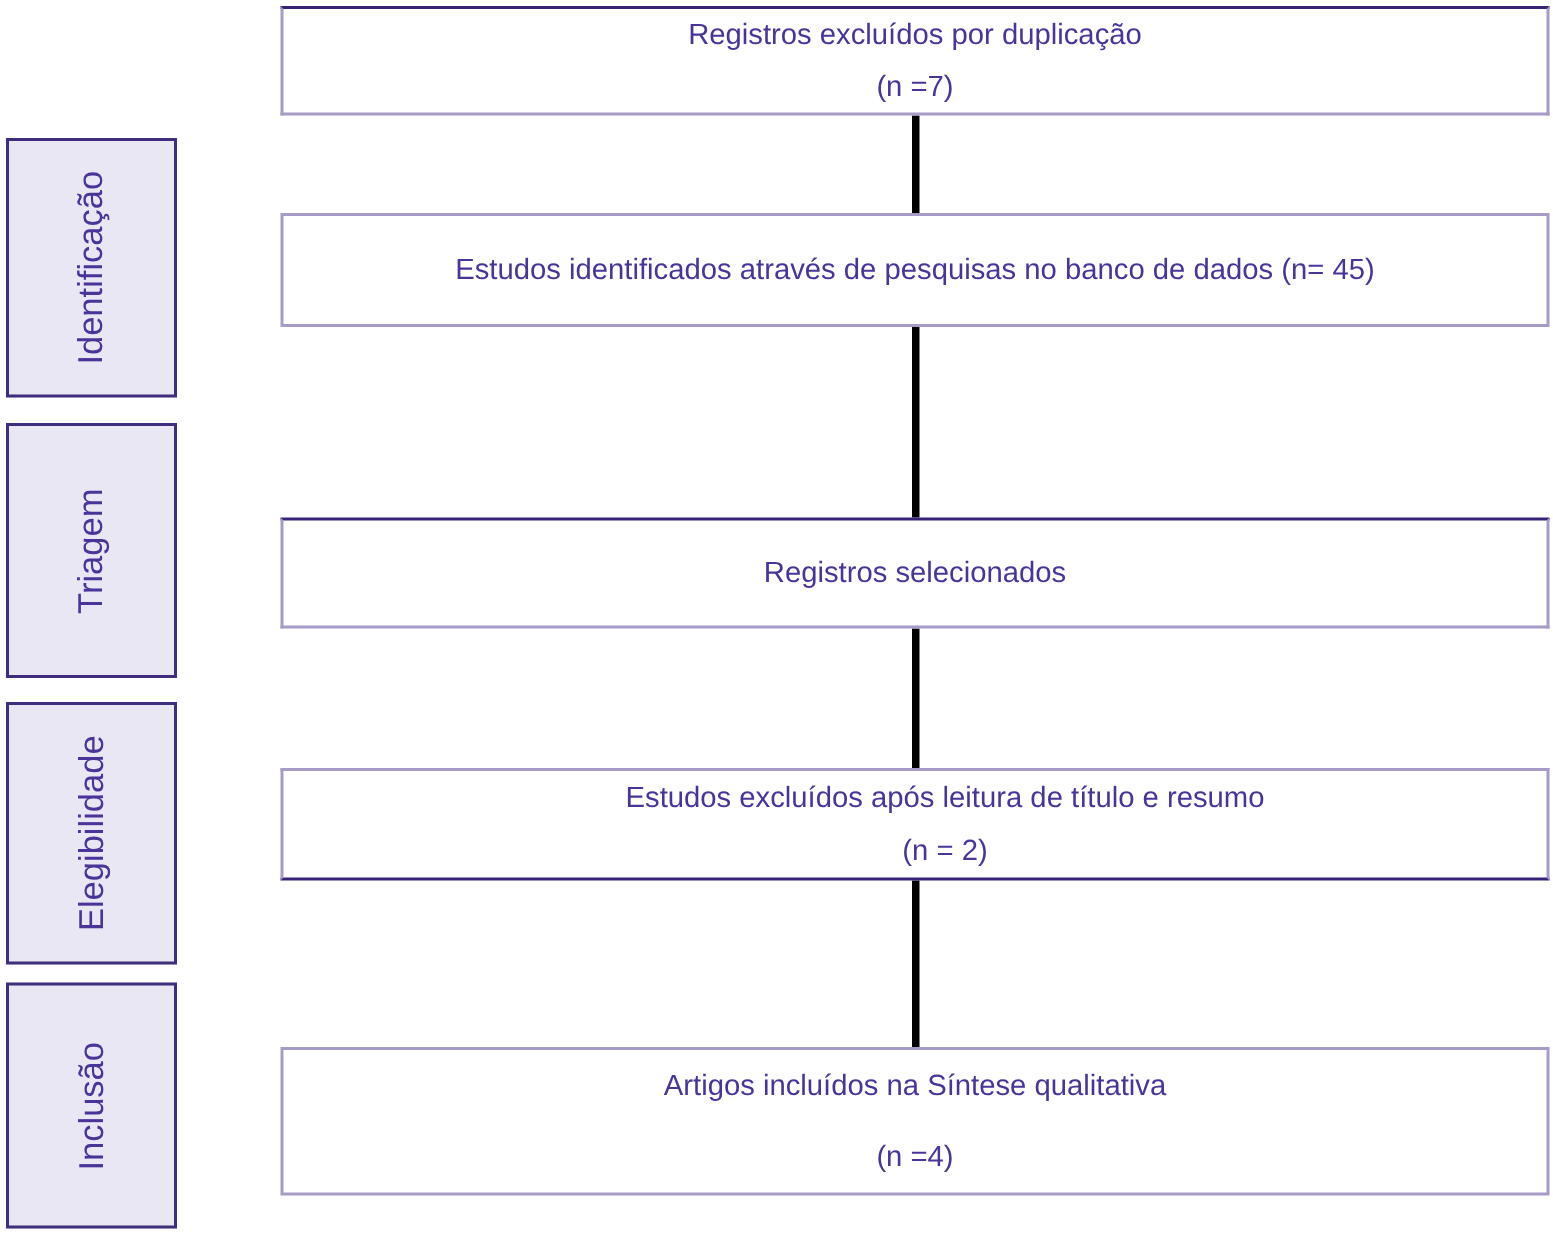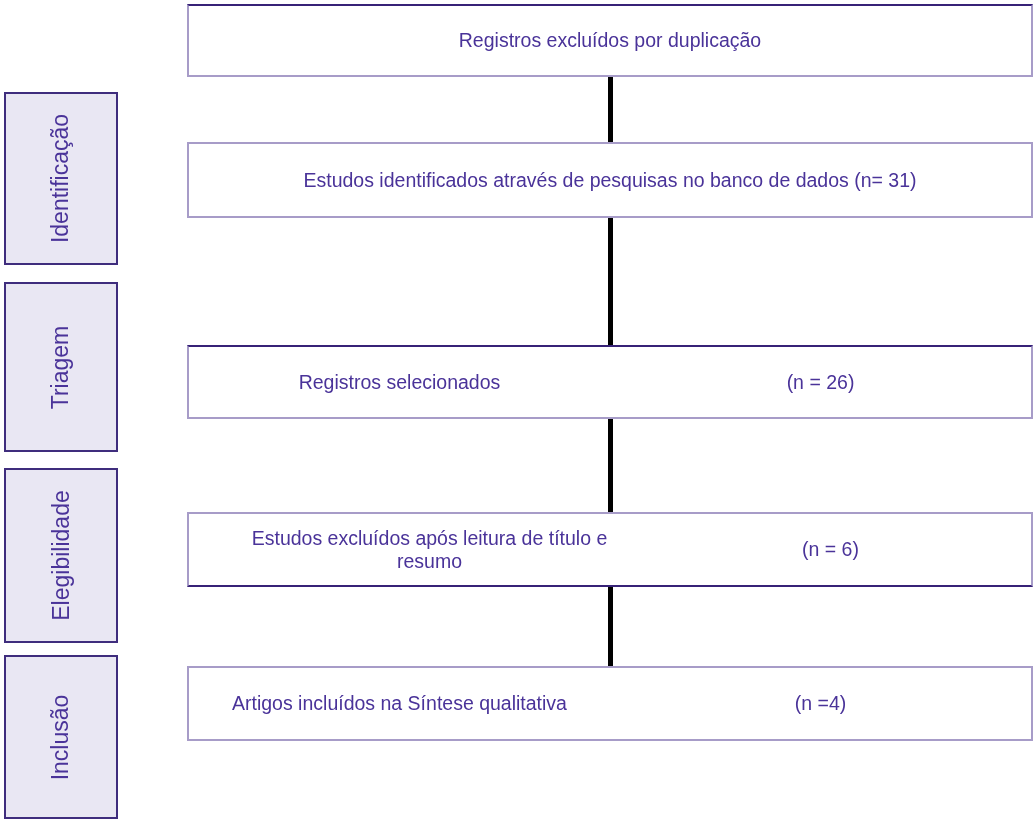--- a/index.html
+++ b/index.html
@@ -52,34 +52,34 @@
 
   
   .fbox {
     position: absolute;
     left: 187px;
     width: 846px;
     background: #ffffff;
     border: 2px solid var(--box-border);
     box-sizing: border-box;
     display: flex;
-    flex-direction: row;
+    flex-direction: column;
     justify-content: space-around;
     align-items: center;
     text-align: center;
     font-size: 19.5px;
     color: var(--text-color);
     z-index: 2;
   }
   .fbox .tline { width: 100%; line-height: 1.15; }
   .box-a { top: 4px;   height: 73px; border-top-color: var(--box-border-dark); }
   .box-b { top: 142px; height: 76px; justify-content: center; }
   .box-c { top: 333px; height: 74px; border-top-color: var(--box-border-dark); margin-top: 12px; }
   .box-d { top: 512px; height: 75px; border-bottom-color: var(--box-border-dark); padding-left: 40px; }
-  .box-e { top: 666px; height: 75px; }
+  .box-e { top: 698px; height: 99px; }
 
   
   .connector {
     position: absolute;
     left: 608px;
     top: 76px;
     width: 5px;
     height: 632px;
     background: var(--connector);
     z-index: 1;
@@ -100,34 +100,34 @@
   </div>
   <div class="stage stage-3">
     <span>Elegibilidade</span>
   </div>
   <div class="stage stage-4">
     <span>Inclusão</span>
   </div>
 
   <div class="fbox box-a">
     <div class="tline">Registros excluídos por duplicação</div>
+    <div class="tline">(n =7)</div>
   </div>
 
   <div class="fbox box-b">
-    <div class="tline">Estudos identificados através de pesquisas no banco de dados (n= 31)</div>
+    <div class="tline">Estudos identificados através de pesquisas no banco de dados (n= 45)</div>
   </div>
 
   <div class="fbox box-c">
     <div class="tline">Registros selecionados</div>
-    <div class="tline">(n = 26)</div>
   </div>
 
   <div class="fbox box-d">
     <div class="tline">Estudos excluídos após leitura de título e resumo</div>
-    <div class="tline">(n = 6)</div>
+    <div class="tline">(n = 2)</div>
   </div>
 
   <div class="fbox box-e">
     <div class="tline">Artigos incluídos na Síntese qualitativa</div>
     <div class="tline">(n =4)</div>
   </div>
 
 </div>
 
 </body></html>

